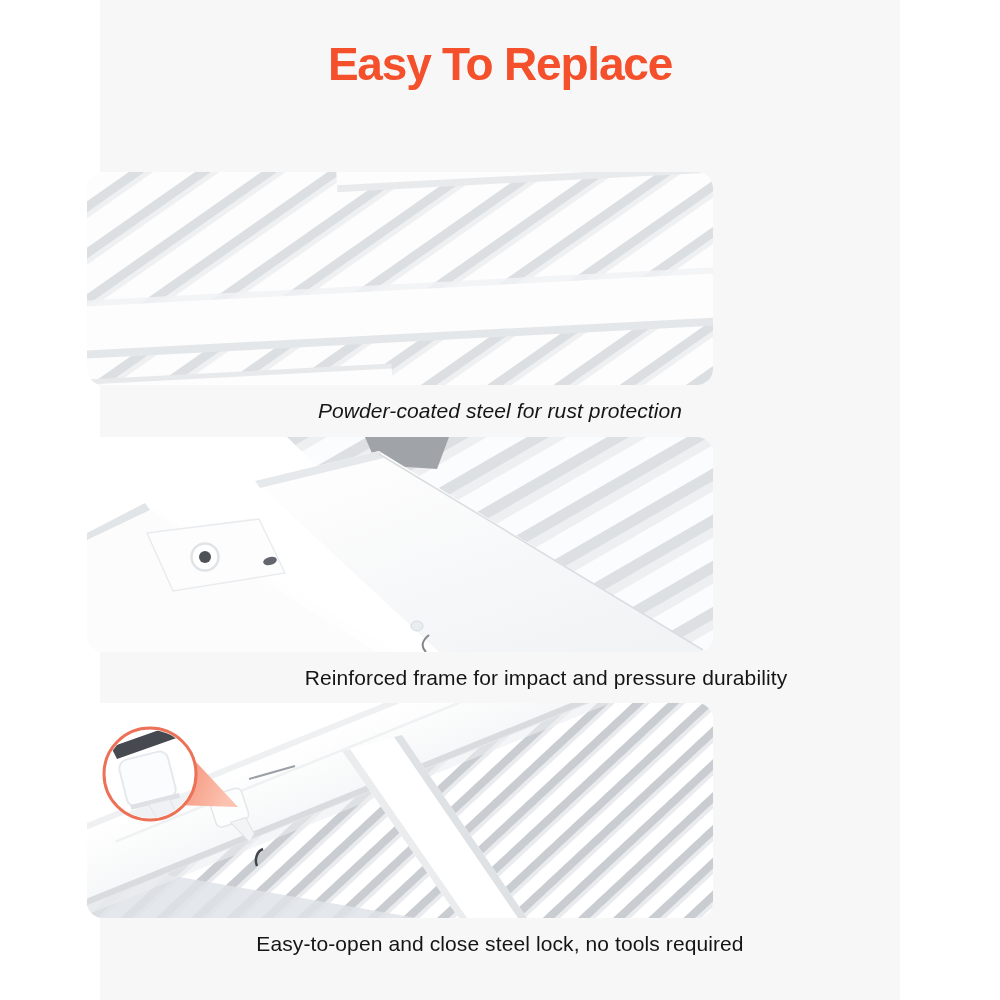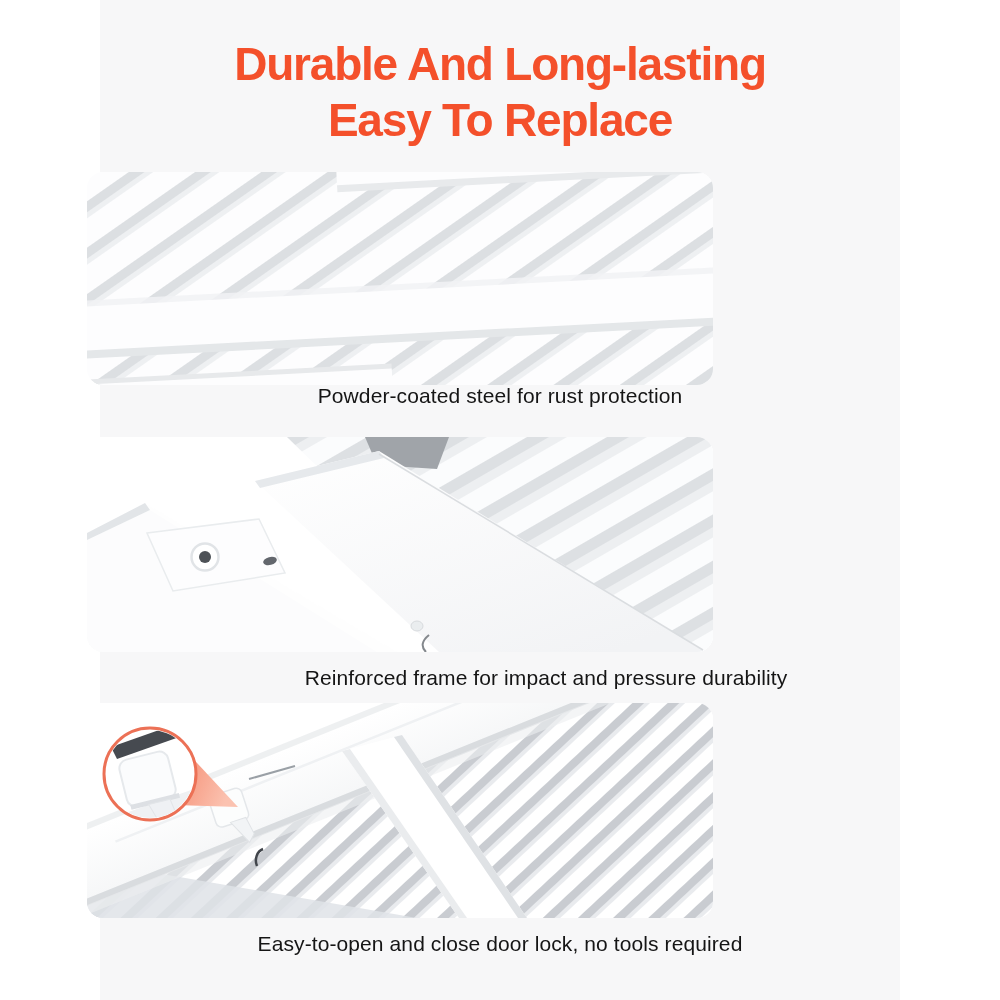--- a/index.html
+++ b/index.html
@@ -23,31 +23,30 @@
   }
   .card svg{display:block;width:100%;height:100%;}
   .card1{top:172px;height:213px;}
   .card2{top:437px;height:215px;}
   .card3{top:703px;height:215px;}
   .caption{
     position:absolute;left:0;width:100%;
     display:flex;align-items:center;justify-content:center;
     font-size:21px;color:#151515;letter-spacing:0.1px;
   }
-  .cap1{top:370px;height:52px;}
+  .cap1{top:385px;height:52px;font-style:italic;}
   .cap2{top:652px;height:51px;padding-left:46px;}
   .cap3{top:918px;height:52px;}
 </style>
 </head>
 <body>
 
 <div class="panel"></div>
 
 <div class="title" style="color: rgb(244, 80, 43);">
-  <div>Durable And Long-lasting</div>
   <div>Easy To Replace</div>
 </div>
 
 <div class="card card1">
   <svg viewBox="0 0 626 213" preserveAspectRatio="none">
     <defs>
       <pattern id="slats1" width="38" height="38" patternUnits="userSpaceOnUse" patternTransform="rotate(55)">
         <rect width="38" height="38" fill="#fdfdfe"></rect>
         <rect x="24" width="9" height="38" fill="#dcdfe2"></rect>
         <rect x="33" width="5" height="38" fill="#eef0f2"></rect>
@@ -152,13 +151,13 @@
         <polygon points="96,18 130,32 130,4 96,4" fill="#e8eaed"></polygon>
         <g transform="rotate(-14 61 78)">
           <rect x="36" y="52" width="50" height="48" rx="9" fill="#fbfcfd" stroke="#e6e9ec" stroke-width="2"></rect>
           <rect x="38" y="97" width="50" height="5" fill="#dde0e4"></rect>
           <polygon points="56,101 66,134 82,127 78,101" fill="#eff1f4" stroke="#e2e5e8" stroke-width="1"></polygon>
         </g>
       </g>
     </g>
   </svg>
 </div>
-<div class="caption cap3" style="color: rgb(21, 21, 21);">Easy-to-open and close door lock, no tools required</div>
+<div class="caption cap3" style="color: rgb(21, 21, 21);">Easy-to-open and close steel lock, no tools required</div>
 
 </body></html>

